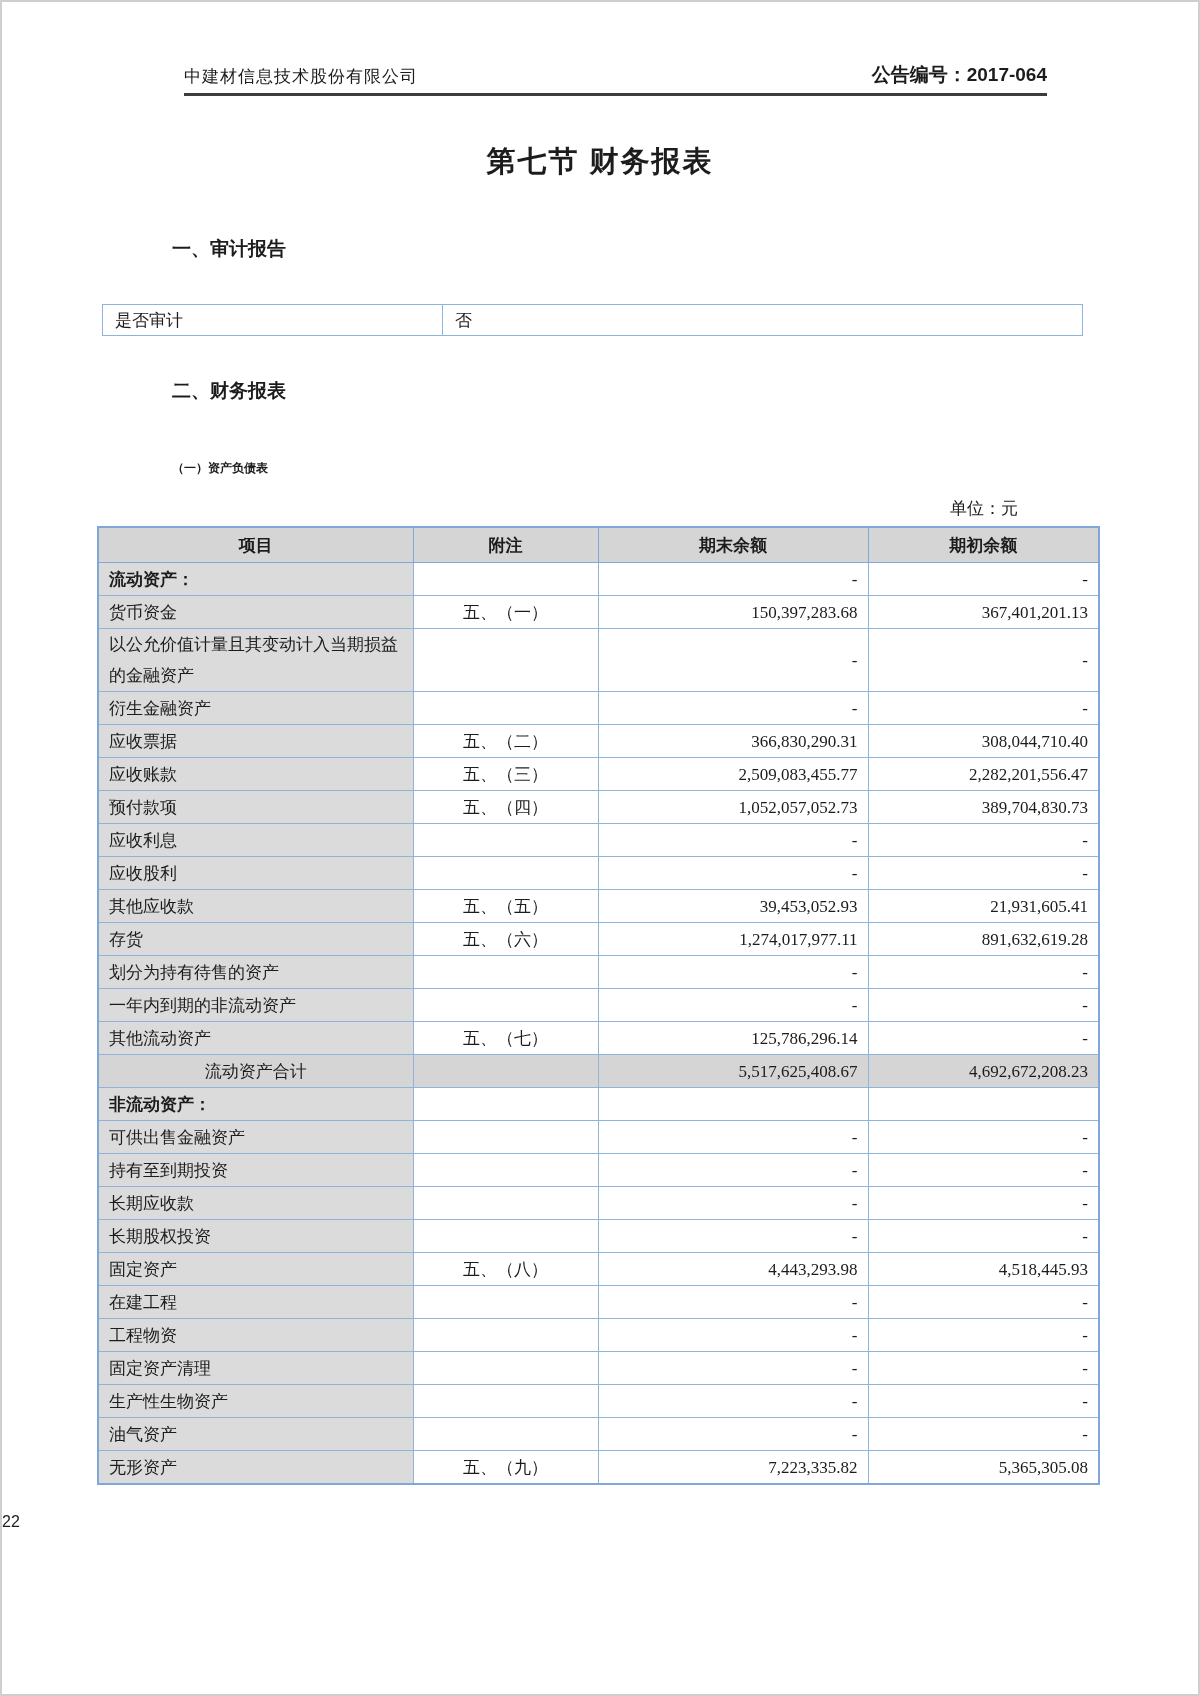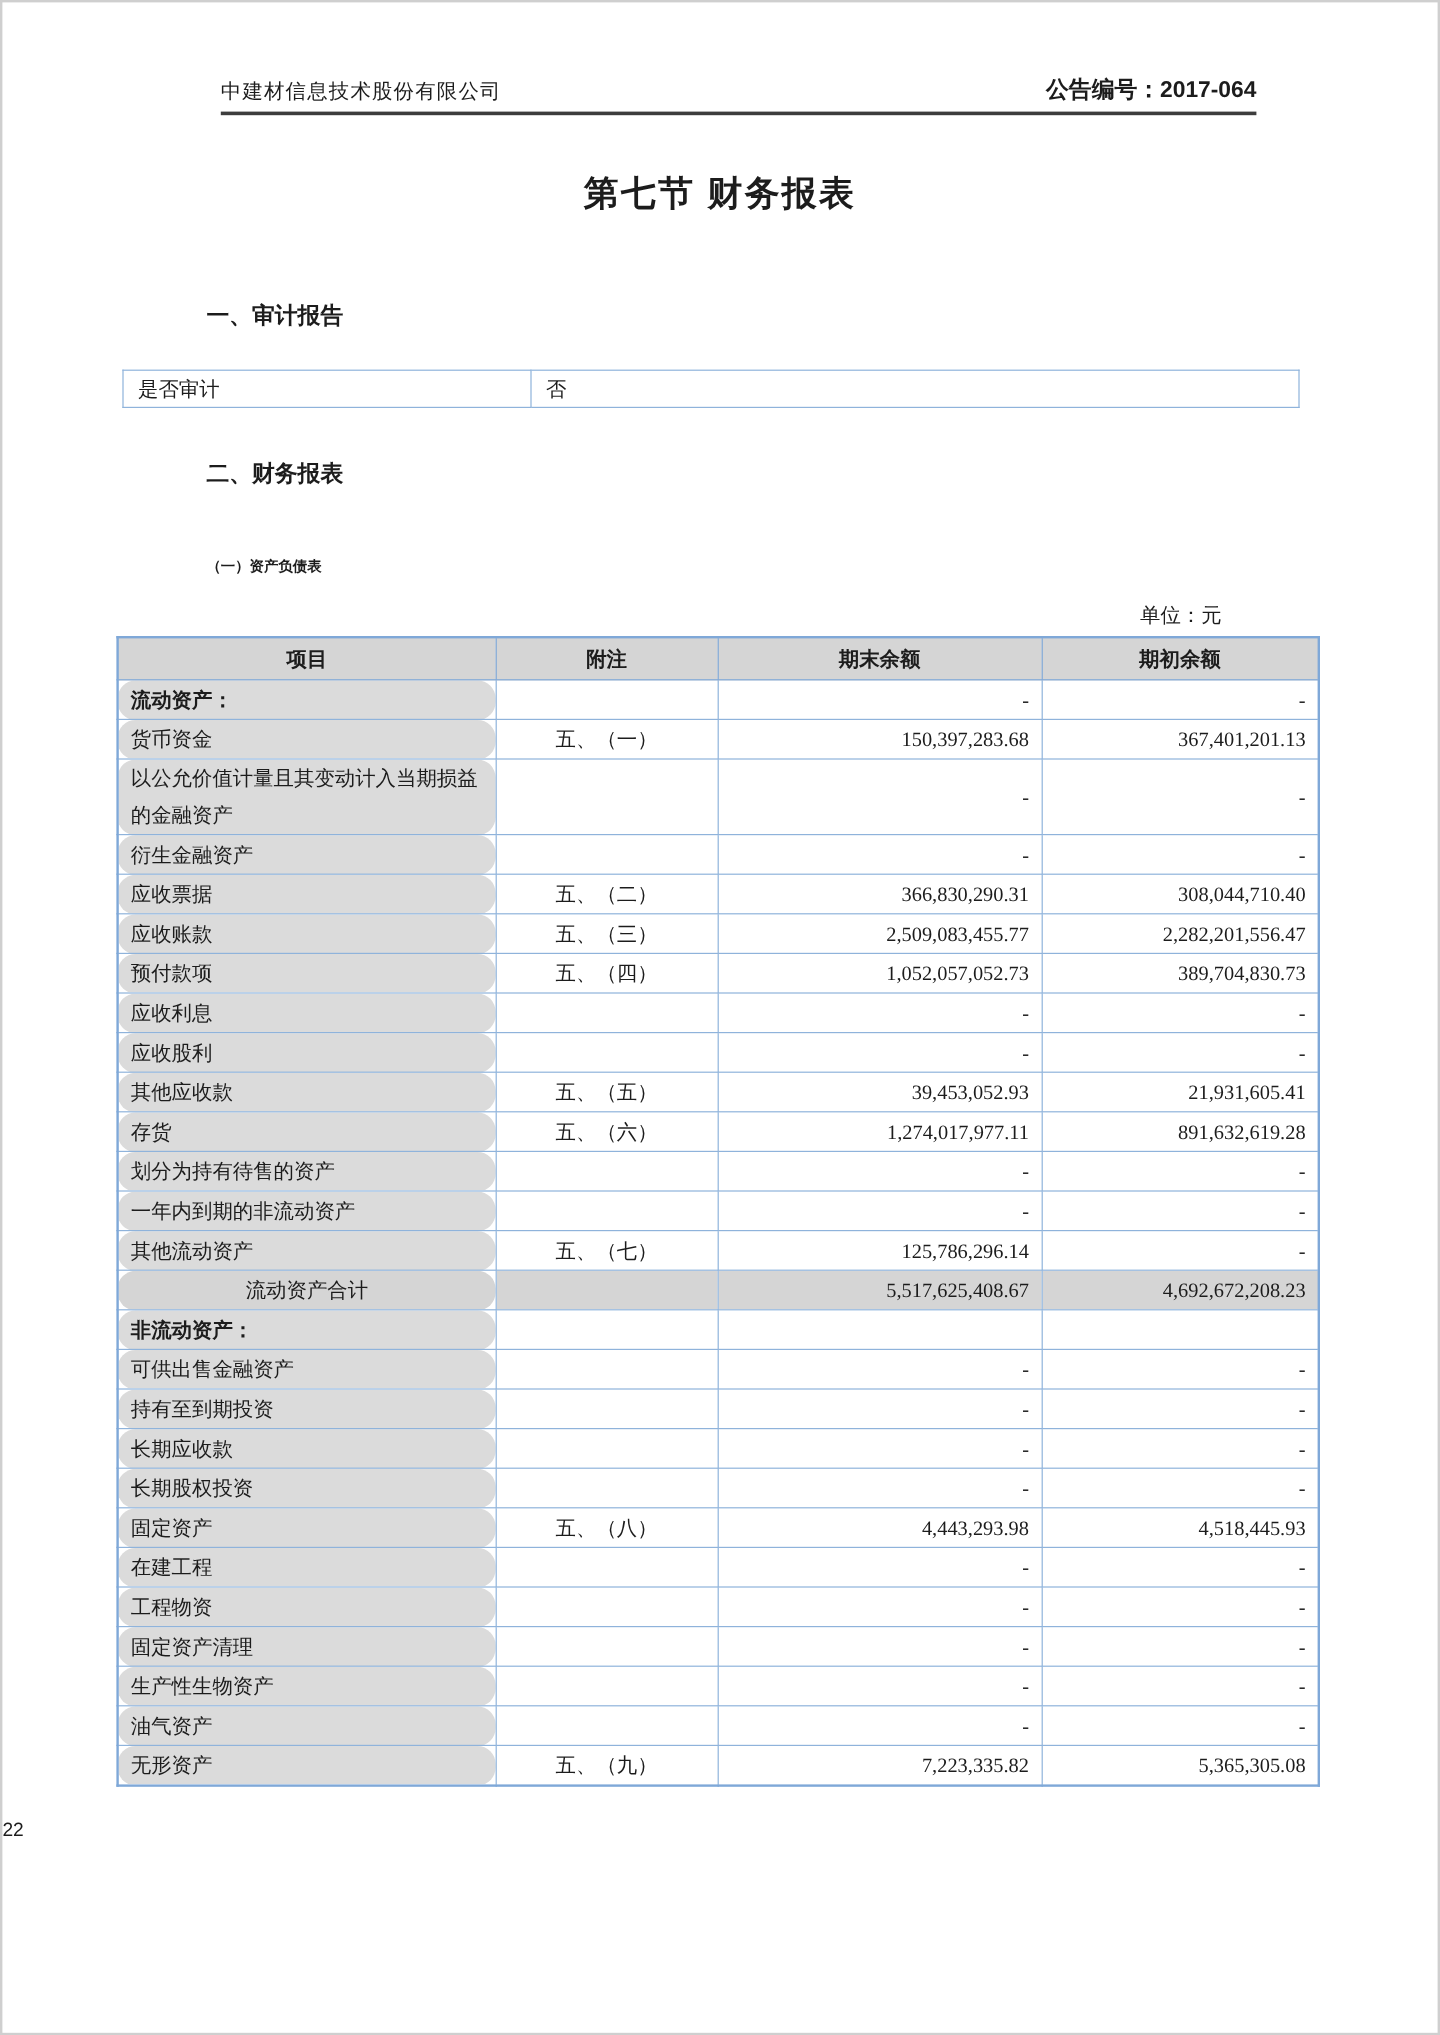--- a/index.html
+++ b/index.html
@@ -33,27 +33,27 @@
     text-align:center;
     font-family:"Liberation Sans","DejaVu Sans",sans-serif;
     font-weight:bold; font-size:29px;
     letter-spacing:2px;
   }
   .sec-heading {
     font-family:"Liberation Sans","DejaVu Sans",sans-serif;
     font-weight:bold; font-size:19px;
     margin-left:170px;
   }
-  .h-audit      { margin-top:68px; }
+  .h-audit      { margin-top:54px; }
   .h-statements { margin-top:42px; }
   .h-balance    { margin-top:56px; font-size:12px; }
   
   .audit-table {
     width:981px;
-    margin:32px 0 0 100px;
+    margin:42px 0 0 100px;
     border-collapse:collapse;
     table-layout:fixed;
     font-size:17px;
     padding-left:37px;
   }
   .audit-table td {
     border:1px solid #8fb3db;
     height:30px;
     padding:0 12px;
     vertical-align:middle;
@@ -87,21 +87,21 @@
     vertical-align:middle;
   }
   .bs-table td {
     border:1px solid #8fb3db;
     height:32px;
     line-height:31px;
     padding:0 10px;
     vertical-align:middle;
     overflow:hidden;
   }
-  .bs-table td.item { background:#dbdbdb; text-align:left;border-radius:15px; }
+  .bs-table td.item { background:#dbdbdb; text-align:left; }
   .bs-table td.note { text-align:center; }
   .bs-table td.num  { text-align:right; }
   .bs-table tr.section td.item { font-weight:bold; }
   .bs-table tr.total td { background:#d5d5d5; }
   .bs-table tr.total td.item { font-weight:normal; text-align:center; }
   .bs-table tr.total td.num  { font-weight:normal; }
   
   .page-footer {
     margin-top:28px;
     font-family:"Liberation Sans","DejaVu Sans",sans-serif;

